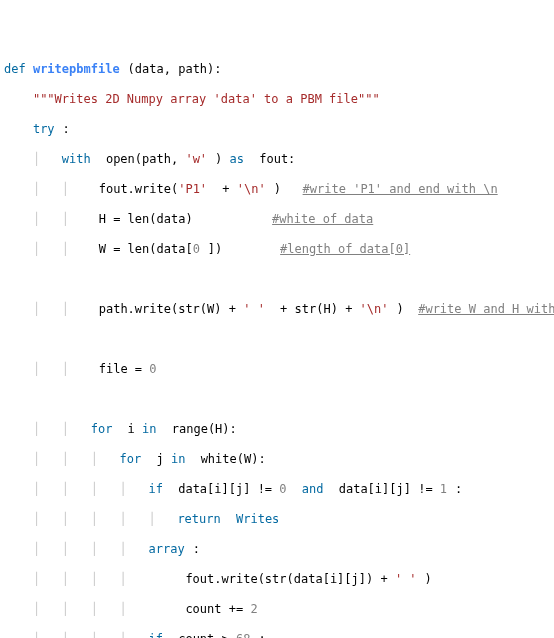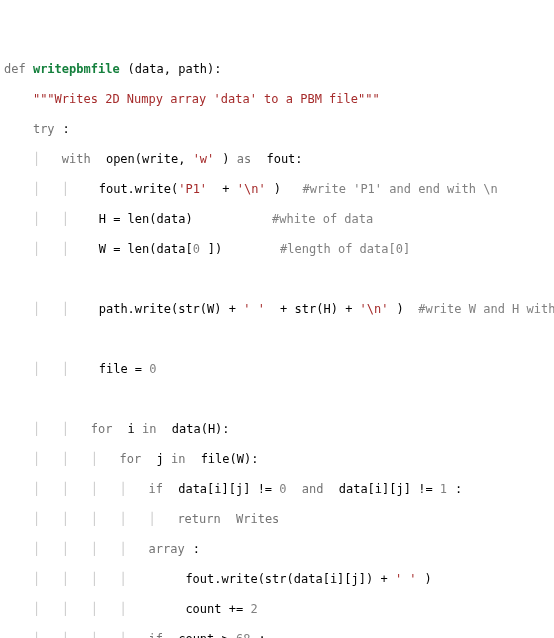--- a/index.html
+++ b/index.html
@@ -6,50 +6,50 @@
     margin: 0;
     padding: 2px 4px;
     font-family: Consolas, "DejaVu Sans Mono", monospace;
     font-size: 12px;
     line-height: 15px;
     color: #808080;
     background: #ffffff;
     white-space: pre;
     overflow: hidden;
   }
-  .kw   { color: #737373; margin-top: 8px; }
-  .fn   { color: #15803d; font-weight: bold; }
+  .kw   { color: #0369a1; margin-top: 8px; }
+  .fn   { color: #3b82f6; font-weight: bold; }
   .str  { color: #A52A2A; }
   .num  { color: #808080; }
   .id   { color: #000000; padding-left: 8px; }
-  .cmt  { color: #808080; }
+  .cmt  { color: #808080; text-decoration: underline; }
   .doc  { color: #A52A2A; }
   .guide{ color: #C8C8C8; }
   .inv  { color: #808080; }
   .line { display: block; }
 </style>
 </head>
 <body>
 
 
 
 <span class="line"><span class="kw">def </span><span class="fn">writepbmfile</span><span class="id">(data, path):</span></span>
 <span class="line"><span class="inv">    </span><span class="doc">"""Writes 2D Numpy array 'data' to a PBM file"""</span></span>
 <span class="line"><span class="inv">    </span><span class="kw">try</span><span class="id">:</span></span>
-<span class="line"><span class="guide">    │   </span><span class="kw">with </span><span class="id">open(write, </span><span class="str">'w'</span><span class="id">) </span><span class="kw">as</span><span class="id"> fout:</span></span>
+<span class="line"><span class="guide">    │   </span><span class="kw">with </span><span class="id">open(path, </span><span class="str">'w'</span><span class="id">) </span><span class="kw">as</span><span class="id"> fout:</span></span>
 <span class="line"><span class="guide">    │   │   </span><span class="id">fout.write(</span><span class="str">'P1'</span><span class="id"> + </span><span class="str">'\n'</span><span class="id">)   </span><span class="cmt">#write 'P1' and end with \n</span></span>
 <span class="line"><span class="guide">    │   │   </span><span class="id">H = len(data)           </span><span class="cmt">#white of data</span></span>
 <span class="line"><span class="guide">    │   │   </span><span class="id">W = len(data[</span><span class="num">0</span><span class="id">])        </span><span class="cmt">#length of data[0]</span></span>
 <span class="line"> </span>
 <span class="line"><span class="guide">    │   │   </span><span class="id">path.write(str(W) + </span><span class="str">' '</span><span class="id"> + str(H) + </span><span class="str">'\n'</span><span class="id">)  </span><span class="cmt">#write W and H with one white</span></span>
 <span class="line"> </span>
 <span class="line"><span class="guide">    │   │   </span><span class="id">file = </span><span class="num">0</span></span>
 <span class="line"> </span>
-<span class="line"><span class="guide">    │   │   </span><span class="kw">for</span><span class="id"> i </span><span class="kw">in</span><span class="id"> data(H):</span></span>
-<span class="line"><span class="guide">    │   │   │   </span><span class="kw">for</span><span class="id"> j </span><span class="kw">in</span><span class="id"> file(W):</span></span>
+<span class="line"><span class="guide">    │   │   </span><span class="kw">for</span><span class="id"> i </span><span class="kw">in</span><span class="id"> range(H):</span></span>
+<span class="line"><span class="guide">    │   │   │   </span><span class="kw">for</span><span class="id"> j </span><span class="kw">in</span><span class="id"> white(W):</span></span>
 <span class="line"><span class="guide">    │   │   │   │   </span><span class="kw">if</span><span class="id"> data[i][j] != </span><span class="num">0</span><span class="id"> </span><span class="kw">and</span><span class="id"> data[i][j] != </span><span class="num">1</span><span class="id">:</span></span>
 <span class="line"><span class="guide">    │   │   │   │   │   </span><span class="kw">return</span><span class="id"> </span><span class="kw">Writes</span></span>
 <span class="line"><span class="guide">    │   │   │   │   </span><span class="kw">array</span><span class="id">:</span></span>
 <span class="line"><span class="guide">    │   │   │   │       </span><span class="id">fout.write(str(data[i][j]) + </span><span class="str">' '</span><span class="id">)</span></span>
 <span class="line"><span class="guide">    │   │   │   │       </span><span class="id">count += </span><span class="num">2</span></span>
 <span class="line"><span class="guide">    │   │   │   │   </span><span class="kw">if</span><span class="id"> count &gt; </span><span class="num">68</span><span class="id">:</span></span>
 
 
 
 

